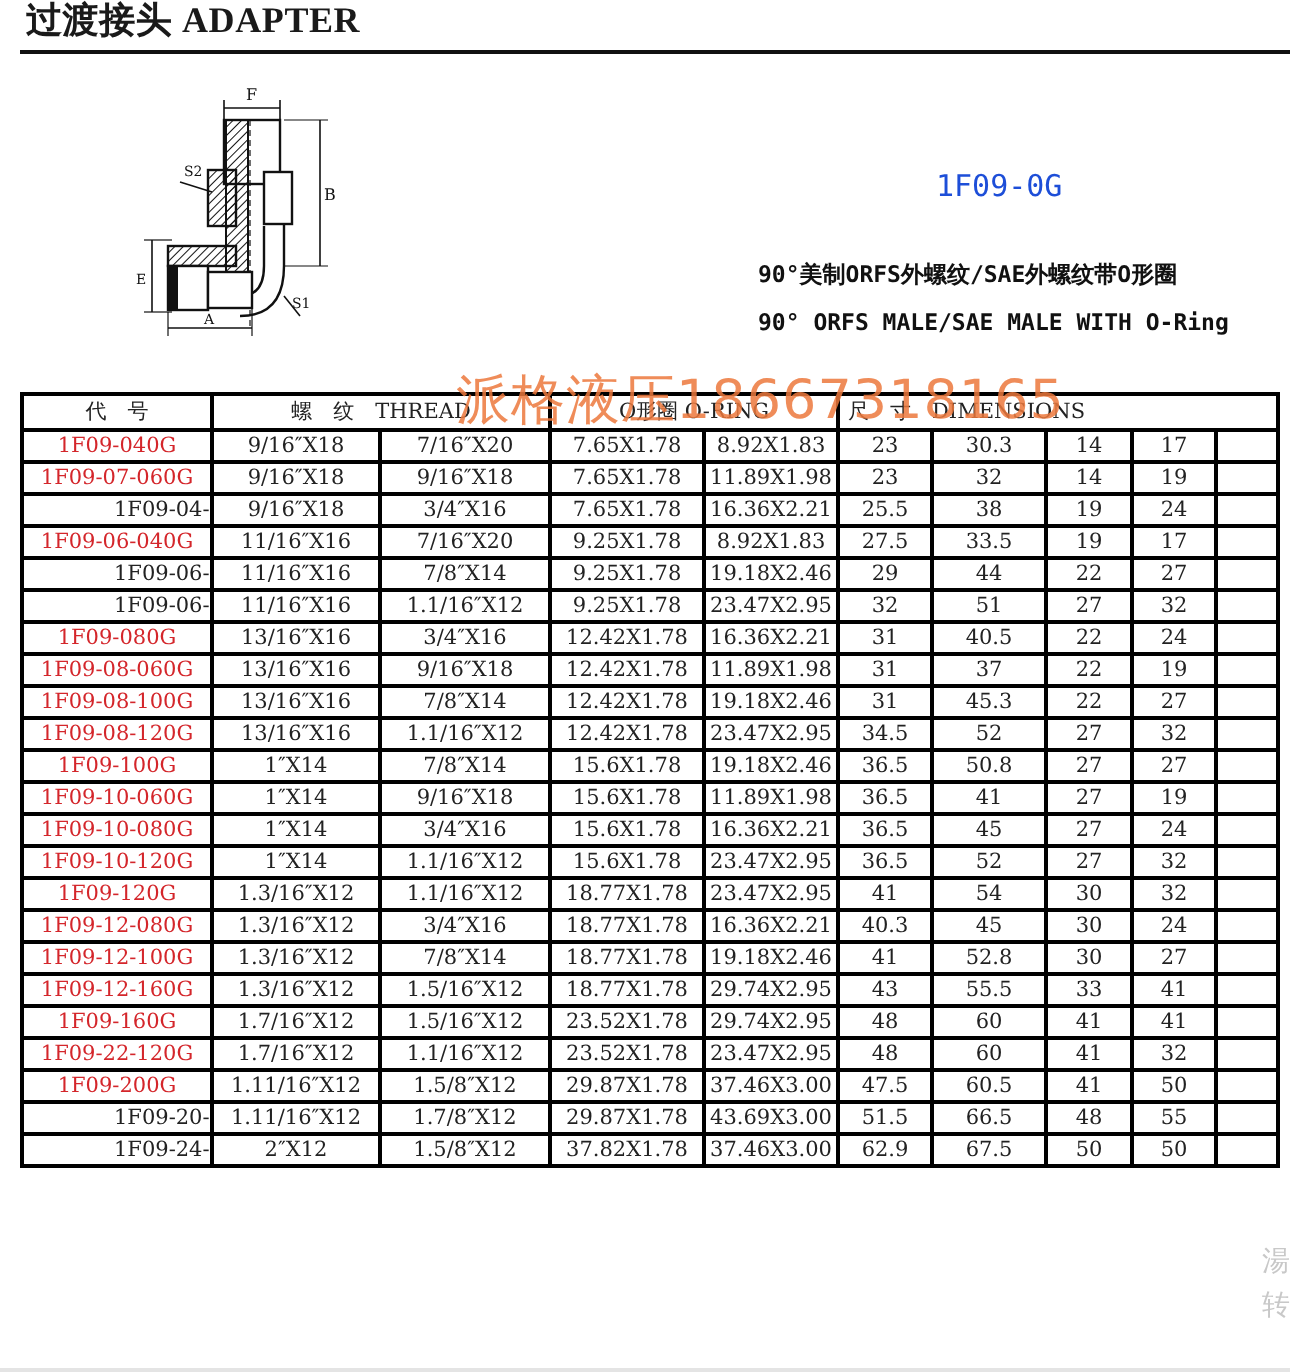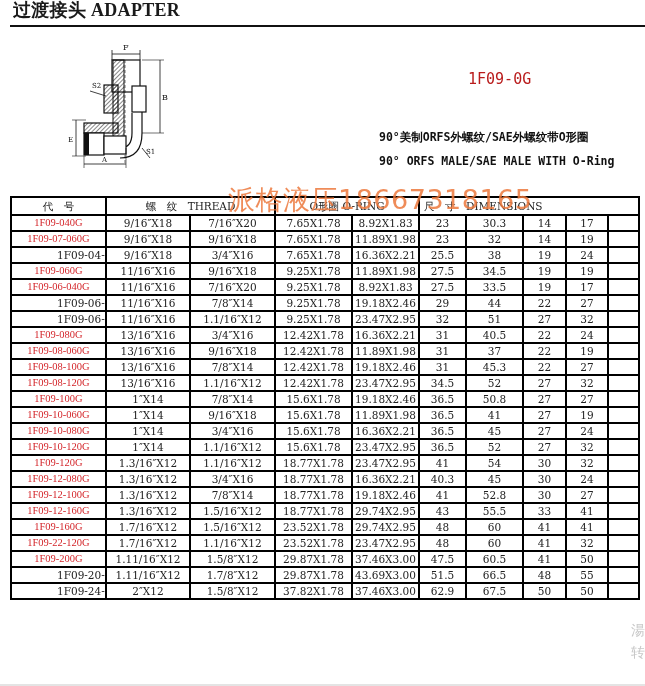--- a/index.html
+++ b/index.html
@@ -1,27 +1,27 @@
 <!DOCTYPE html>
 <html><head>
   <meta charset="utf-8">
   <style>
     html, body { margin: 0; padding: 0; background: #ffffff; }
     body { width: 645px; height: 686px; position: relative; overflow: hidden; font-family: "DejaVu Serif", "Liberation Serif", serif; color: #111; }
     .title { position: absolute; left: 13px; top: -2px; font-family: "Liberation Serif", "DejaVu Serif", serif; font-weight: bold; font-size: 18px; letter-spacing: 0.3px; color: #1a1a1a; }
     .title-rule { position: absolute; left: 10px; top: 25px; width: 635px; height: 2px; background: #111; }
     .drawing { position: absolute; left: 62px; top: 38px; width: 110px; height: 130px; }
-    .model { position: absolute; left: 468px; top: 70px; font-family: "DejaVu Sans Mono", "Liberation Mono", monospace; font-size: 15px; color: #b91c1c; }
+    .model { position: absolute; left: 468px; top: 84px; font-family: "DejaVu Sans Mono", "Liberation Mono", monospace; font-size: 15px; color: #1d4ed8; }
     .desc-cn { position: absolute; left: 379px; top: 130px; font-family: "DejaVu Sans Mono", "Liberation Mono", monospace; font-weight: bold; font-size: 11.5px; color: #111; white-space: nowrap; }
     .desc-en { position: absolute; left: 379px; top: 154px; font-family: "DejaVu Sans Mono", "Liberation Mono", monospace; font-weight: bold; font-size: 11.5px; color: #111; white-space: nowrap; }
     table.spec { position: absolute; left: 10px; top: 196px; border-collapse: collapse; table-layout: fixed; width: 628px; font-family: "DejaVu Serif", "Liberation Serif", serif; font-size: 10.5px; }
     table.spec td { border: 2px solid #000; text-align: center; padding: 0; height: 14px; line-height: 14px; white-space: nowrap; overflow: hidden; color: #222; }
     table.spec tr.hdr1 td { height: 16px; line-height: 16px; }
     table.spec tr.hdr2 td { height: 16px; line-height: 16px; }
-    table.spec td.part-red { color: #d4262b; font-family: Liberation Serif, serif; }
+    table.spec td.part-red { color: #d4262b; }
     table.spec td.part-black { color: #222; padding-left: 45px; }
     table.spec td.hdr-dims { text-align: left; padding-left: 4px; }
     .watermark { position: absolute; left: 228px; top: 182px; font-family: "DejaVu Sans", "Liberation Sans", sans-serif; font-size: 27px; color: rgba(236, 120, 60, 0.85); white-space: nowrap; letter-spacing: 0.5px; pointer-events: none; }
     .side-mark { position: absolute; left: 631px; font-family: "DejaVu Sans", sans-serif; font-size: 14px; color: #c8c8c8; }
     .bottom-bar { position: absolute; left: 0; top: 684px; width: 645px; height: 2px; background: #e4e4e4; }
   </style>
 </head>
 <body>
 
 <div class="title">过渡接头 ADAPTER</div>
@@ -129,32 +129,20 @@
         <td>3/4″X16</td>
         <td>7.65X1.78</td>
         <td>16.36X2.21</td>
         <td>25.5</td>
         <td>38</td>
         <td>19</td>
         <td>24</td>
         <td></td>
       </tr>
       <tr>
-        <td class="part-red">1F09-060G</td>
-        <td>11/16″X16</td>
-        <td>9/16″X18</td>
-        <td>9.25X1.78</td>
-        <td>11.89X1.98</td>
-        <td>27.5</td>
-        <td>34.5</td>
-        <td>19</td>
-        <td>19</td>
-        <td></td>
-      </tr>
-      <tr>
         <td class="part-red">1F09-06-040G</td>
         <td>11/16″X16</td>
         <td>7/16″X20</td>
         <td>9.25X1.78</td>
         <td>8.92X1.83</td>
         <td>27.5</td>
         <td>33.5</td>
         <td>19</td>
         <td>17</td>
         <td></td>

